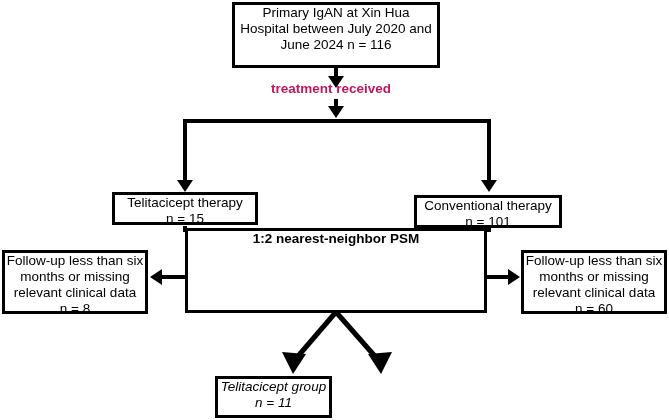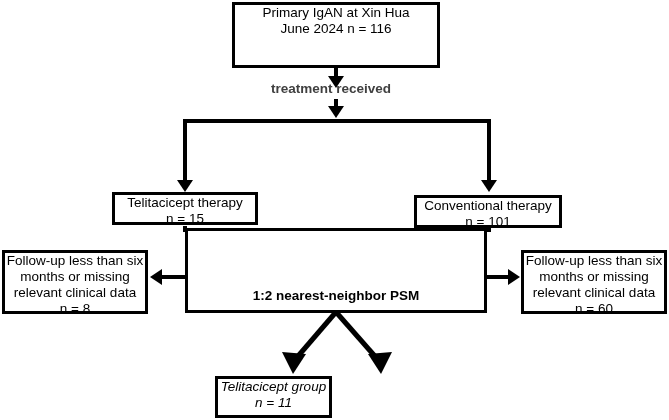--- a/index.html
+++ b/index.html
@@ -31,21 +31,21 @@
   }
   .box .line { display: block; white-space: nowrap; }
 
   
   #node-source   { left: 232px; top: 2px;   width: 208px; height: 66px; }
   #node-telita   { left: 112px; top: 192px; width: 146px; height: 33px; }
   #node-conv     { left: 414px; top: 195px; width: 148px; height: 33px; }
   #node-excl-left{ left: 2px;   top: 250px; width: 146px; height: 64px; }
   #node-excl-right{left: 521px; top: 250px; width: 146px; height: 64px; }
   #node-psm      { left: 185px; top: 228px; width: 302px; height: 85px;
-                   justify-content: flex-end; padding-bottom: 6px;
+                   justify-content: flex-start; padding-bottom: 6px;
                    font-weight: bold; font-size: 13.5px; }
   #node-telita-grp { left: 215px; top: 376px; width: 117px; height: 42px; font-style: italic; }
   #node-control-grp{ left: 340px; top: 376px; width: 125px; height: 42px; }
 
   
   .vline, .hline {
     position: absolute;
     background: #000000;
     z-index: 1;
   }
@@ -68,36 +68,37 @@
   }
   .arrow-right {
     border-top: 8px solid transparent;
     border-bottom: 8px solid transparent;
     border-left: 12px solid #000000;
   }
   .caption {
     position: absolute;
     font-weight: bold;
     font-size: 13.5px;
-    color: #404040;
+    color: #be185d;
     white-space: nowrap;
     z-index: 2;
   }
   #caption-treatment { left: 271px; top: 81px; }
 
   
   .diag { position: absolute; z-index: 2; }
 </style>
 </head>
 <body>
 
 <div id="canvas">
 
   <div class="box" id="node-source">
     <span class="line">Primary IgAN at Xin Hua</span>
+    <span class="line">Hospital between July 2020 and</span>
     <span class="line">June 2024 n = 116</span>
   </div>
 
   <div class="vline" style="left:334px; top:68px; height:10px;"></div>
   <div class="arrowhead arrow-down" style="left:328px; top:76px;"></div>
 
   <span class="caption" id="caption-treatment">treatment received</span>
 
   <div class="vline" style="left:334px; top:99px; height:9px;"></div>
   <div class="arrowhead arrow-down" style="left:328px; top:106px;"></div>

